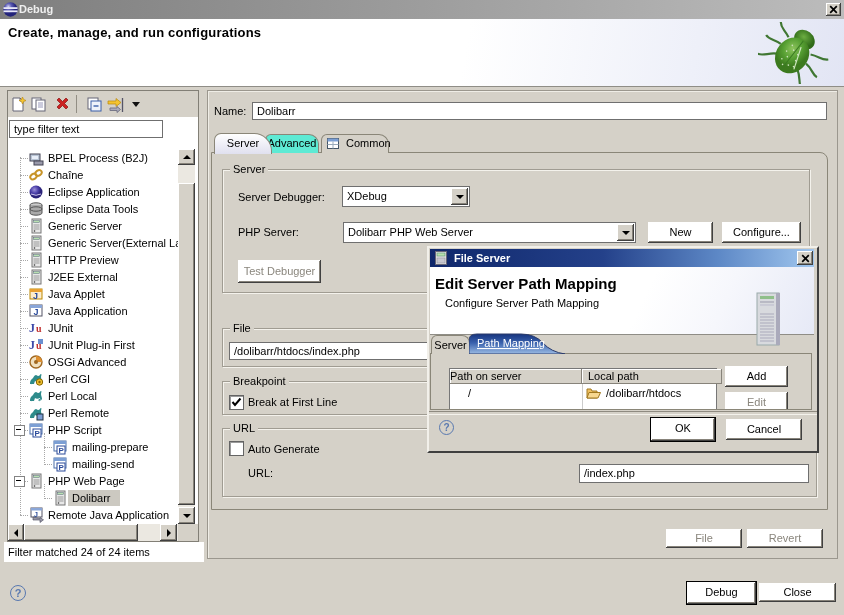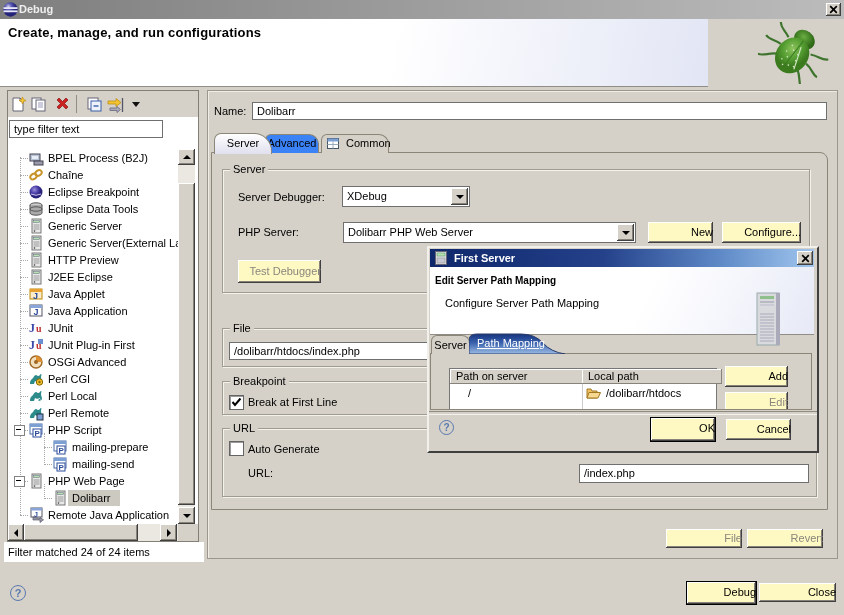--- a/index.html
+++ b/index.html
@@ -1,31 +1,31 @@
 <!DOCTYPE html>
 <html><head><meta charset="utf-8"><style>
 html,body{margin:0;padding:0}
 #win{position:relative;width:844px;height:615px;background:#d5d1c8;font-family:"Liberation Sans",sans-serif;font-size:11px;color:#000;overflow:hidden}
 .ab{position:absolute}
 .nw{white-space:nowrap}
 
 .raised{background:#d5d1c8;box-shadow:inset -1px -1px 0 #404040,inset 1px 1px 0 #fff,inset -2px -2px 0 #87837a}
-.btn{background:#fef9c3;box-shadow:inset -1px -1px 0 #404040,inset 1px 1px 0 #fff,inset -2px -2px 0 #87837a;text-align:right;line-height:19px}
+.btn{background:#ffffff;box-shadow:inset -1px -1px 0 #404040,inset 1px 1px 0 #fff,inset -2px -2px 0 #87837a;text-align:center;line-height:19px}
 .btn.def{border:1px solid #000}
 .dis{color:#8a867d}
 .inp{background:#fff;border:1px solid #6f6f6f;font-family:"Liberation Sans",sans-serif;font-size:11px;line-height:16px;padding:0 0 0 4px}
 .grp{border:1px solid #a09c92;box-shadow:inset 1px 1px 0 #f4f2ec,1px 1px 0 #f4f2ec}
 .grp .gl{position:absolute;top:-7px;left:7px;background:#d5d1c8;padding:0 3px;line-height:13px}
 .cb{width:13px;height:13px;background:#fff;border:1px solid #646464;box-shadow:inset 1px 1px 0 #9a9a9a}
 
 #titlebar{left:0;top:0;width:844px;height:19px;background:linear-gradient(to right,#7e7e7e,#bcbcbc)}
 #titlebar .tt{position:absolute;left:19px;top:3px;font-weight:bold;color:#efefef;font-size:11px}
 .xb{background:#d5d1c8;box-shadow:inset -1px -1px 0 #404040,inset 1px 1px 0 #fff,inset -2px -2px 0 #87837a;display:flex;align-items:center;justify-content:center}
 
-#banner{left:0;top:19px;width:708px;height:67px;background:linear-gradient(100deg,#fff 55%,#eef0f9 82%,#e2e5f4 100%);border-bottom:1px solid #8f8d86}
+#banner{left:0;top:19px;width:844px;height:67px;background:linear-gradient(100deg,#fff 55%,#eef0f9 82%,#e2e5f4 100%);border-bottom:1px solid #8f8d86}
 #banner .h{position:absolute;left:8px;top:6px;font-weight:bold;font-size:13px;letter-spacing:.2px}
 
 #lp{left:7px;top:90px;width:190px;height:450px;background:#fff;border:1px solid #827f76}
 #ltoolbar{left:0;top:0;width:190px;height:26px;background:#d5d1c8}
 #lfilter{left:1px;top:29px;width:148px;height:16px}
 .trow{position:absolute;left:0;width:170px;height:17px}
 .trow .t{position:absolute;left:40px;top:2px;white-space:nowrap}
 .trow .ic{position:absolute;left:20px;top:0}
 .trow::before{content:"";position:absolute;left:12px;top:8px;width:8px;border-top:1px dotted #a8a8a8}
 .trow.ch::before{left:36px}
@@ -196,21 +196,21 @@
             <defs>
               <radialGradient id="sp" cx="38%" cy="32%">
                 <stop offset="0%" stop-color="#9a8fd8"></stop>
                 <stop offset="60%" stop-color="#4a3fa8"></stop>
                 <stop offset="100%" stop-color="#2a2278"></stop>
               </radialGradient>
             </defs>
             <circle cx="8" cy="8" r="6.5" fill="url(#sp)"></circle>
             <path d="M3 10 Q8 12.5 13 10" stroke="#cfc8f0" fill="none"></path>
           </svg>
-          <span class="t">Eclipse Breakpoint</span>
+          <span class="t">Eclipse Application</span>
         </div>
       <div class="trow" style="top:110px">
           <svg class="ic" width="16" height="16">
             <ellipse cx="8" cy="4" rx="6" ry="2.2" fill="#ccc" stroke="#555"></ellipse>
             <path d="M2 4 L2 12 A6 2.2 0 0 0 14 12 L14 4" fill="#aaa" stroke="#555"></path>
             <ellipse cx="8" cy="8" rx="6" ry="2.2" fill="none" stroke="#555"></ellipse>
           </svg>
           <span class="t">Eclipse Data Tools</span>
         </div>
       <div class="trow" style="top:127px">
@@ -228,21 +228,21 @@
       <div class="trow" style="top:161px">
           <svg class="ic" width="16" height="16">
             <use href="#srv"></use>
           </svg>
           <span class="t">HTTP Preview</span>
         </div>
       <div class="trow" style="top:178px">
           <svg class="ic" width="16" height="16">
             <use href="#srv"></use>
           </svg>
-          <span class="t">J2EE Eclipse</span>
+          <span class="t">J2EE External</span>
         </div>
       <div class="trow" style="top:195px">
           <svg class="ic" width="16" height="16">
             <rect x="2" y="3" width="12" height="10" fill="#fceccc" stroke="#b80"></rect>
             <path d="M2 3 h12 v3 h-12 z" fill="#e8a030"></path>
             <text x="5" y="12.5" font-family="Liberation Sans" font-size="9" font-weight="bold" fill="#2a4a9a">J</text>
           </svg>
           <span class="t">Java Applet</span>
         </div>
       <div class="trow" style="top:212px">
@@ -363,21 +363,21 @@
     <div class="ab" style="left:170px;top:433px;width:20px;height:17px;background:#d5d1c8"></div>
   </div>
   <div id="fm" class="ab" style="left:4px;top:542px;width:200px;height:20px;background:#fff">
       <span class="ab nw" style="left:4px;top:4px">Filter matched 24 of 24 items</span>
     </div>
   <div id="rp" class="ab"></div>
   <span class="ab nw" style="left:214px;top:105px">Name:</span>
   <div class="inp ab nw" style="left:252px;top:102px;width:569px;height:16px;line-height:16px">Dolibarr</div>
   <div class="ab" style="left:211px;top:152px;width:615px;height:356px;border:1px solid #8a8678;border-radius:0 8px 0 0;background:#d5d1c8"></div>
   <div class="tab" style="left:214px;top:133px;width:56px;height:20px;background:linear-gradient(#ffffff,#e0e0ef);border-radius:7px 18px 0 0;z-index:2;line-height:19px">Server</div>
-  <div class="tab" style="left:265px;top:134px;width:52px;height:18px;background:#3b82f6;border-radius:6px 10px 0 0">Advanced</div>
+  <div class="tab" style="left:265px;top:134px;width:52px;height:18px;background:#5eead4;border-radius:6px 10px 0 0">Advanced</div>
   <div class="tab" style="left:321px;top:134px;width:66px;height:18px;background:#d5d1c8;border-radius:6px 10px 0 0"><svg class="ab" style="left:5px;top:3px" width="12" height="11">
         <rect x="0.5" y="0.5" width="11" height="10" fill="#fff" stroke="#456"></rect>
         <rect x="0.5" y="0.5" width="11" height="3" fill="#7c9fd4"></rect>
         <line x1="0.5" y1="6.5" x2="11.5" y2="6.5" stroke="#9ab"></line>
         <line x1="6" y1="3.5" x2="6" y2="10.5" stroke="#9ab"></line>
       </svg><span style="margin-left:24px">Common</span></div>
   <div class="grp ab" style="left:222px;top:169px;width:586px;height:122px">
       <span class="gl">Server</span>
     </div>
   <span class="ab nw" style="left:238px;top:191px">Server Debugger:</span>
@@ -422,29 +422,29 @@
   <div class="ab" style="left:10px;top:585px;width:14px;height:14px;border:1.5px solid #5878b0;border-radius:50%;color:#5878b0;font-weight:bold;text-align:center;line-height:14px;font-size:11px">?</div>
   <div class="btn ab def" style="left:686px;top:581px;width:69px;height:22px;line-height:20px">Debug</div>
   <div class="btn ab" style="left:759px;top:583px;width:77px;height:19px">Close</div>
   <div id="dlg" class="ab">
     <div id="dlgtitle">
       <svg class="ab" style="left:5px;top:2px" width="12" height="14">
           <rect x="0.5" y="0.5" width="11" height="13" fill="#dfdfdf" stroke="#667"></rect>
           <rect x="2" y="2" width="8" height="3" fill="#b8e0b0" stroke="#486" stroke-width="0.5"></rect>
           <rect x="2" y="7" width="8" height="5" fill="#c8c8d0" stroke="#889" stroke-width="0.5"></rect>
         </svg>
-      <span class="ab nw" style="left:24px;top:3px;font-weight:bold;color:#fff">First Server</span>
+      <span class="ab nw" style="left:24px;top:3px;font-weight:bold;color:#fff">File Server</span>
       <div class="xb ab" style="left:367px;top:2px;width:16px;height:14px">
           <svg width="9" height="9" viewBox="0 0 9 9">
             <path d="M1.2 1.2 L7.8 7.8 M7.8 1.2 L1.2 7.8" stroke="#000" stroke-width="1.7"></path>
           </svg>
         </div>
     </div>
     <div id="dlgbanner">
-      <span class="ab nw" style="left:5px;top:8px;font-weight:bold;font-size:10px">Edit Server Path Mapping</span>
+      <span class="ab nw" style="left:5px;top:8px;font-weight:bold;font-size:15px">Edit Server Path Mapping</span>
       <span class="ab nw" style="left:15px;top:30px">Configure Server Path Mapping</span>
       <svg class="ab" style="left:324px;top:25px" width="32" height="56" viewBox="0 0 32 56">
         <rect x="3" y="1" width="22" height="52" fill="#d8dade" stroke="#9aa"></rect>
         <rect x="22" y="1" width="4" height="52" fill="#aab"></rect>
         <rect x="6" y="4" width="14" height="3" fill="#8fbf8a"></rect>
         <line x1="6" y1="10" x2="20" y2="10" stroke="#99a"></line>
           <line x1="6" y1="13" x2="20" y2="13" stroke="#bbc"></line>
         <g stroke="#aab">
             <line x1="6" y1="22" x2="20" y2="22"></line>
             <line x1="6" y1="25" x2="20" y2="25"></line>
@@ -466,31 +466,31 @@
             <stop offset="0%" stop-color="#16347e"></stop>
             <stop offset="45%" stop-color="#3a62ae"></stop>
             <stop offset="100%" stop-color="#9cbce4"></stop>
           </linearGradient>
         </defs>
       <path d="M0 21 L0 7 Q0 1 8 1 L52 1 Q66 1 74 10 Q82 19 96 21 Z" fill="url(#ptab)" stroke="#2a3a6a" stroke-width="1"></path>
       <text x="8" y="14" font-family="Liberation Sans" font-size="11" fill="#fff" text-decoration="underline">Path Mapping</text>
     </svg>
     <div class="ab" style="left:1px;top:105px;width:382px;height:57px;border:1px solid #8a8678;background:#d5d1c8;box-sizing:border-box;overflow:hidden">
       <div class="ab" style="left:18px;top:14px;width:268px;height:43px;border:1px solid #777;background:#fff;box-sizing:border-box">
-        <div class="ab" style="left:0;top:0;width:132px;height:15px;background:#d5d1c8;box-shadow:inset -1px -1px 0 #87837a,inset 1px 1px 0 #fff;padding-left:6px;line-height:15px">Path on server</div>
+        <div class="ab" style="left:0;top:0;width:132px;height:15px;background:#d5d1c8;box-shadow:inset -1px -1px 0 #87837a,inset 1px 1px 0 #fff;padding-left:0;line-height:15px">Path on server</div>
         <div class="ab" style="left:132px;top:0;width:134px;height:15px;background:#d5d1c8;box-shadow:inset -1px -1px 0 #87837a,inset 1px 1px 0 #fff;padding-left:6px;line-height:15px">Local path</div>
         <span class="ab" style="left:18px;top:18px">/</span>
         <svg class="ab" style="left:136px;top:17px" width="16" height="13" viewBox="0 0 16 13">
             <path d="M1 3 L1 12 L11 12 L11 5 L6 5 L5 3 Z" fill="#f0c060" stroke="#a07820"></path>
             <path d="M3 6.5 L14.5 6.5 L12 12 L1 12 Z" fill="#f8d890" stroke="#a07820"></path>
           </svg>
         <span class="ab nw" style="left:156px;top:18px">/dolibarr/htdocs</span>
         <div class="ab" style="left:132px;top:15px;width:1px;height:28px;background:#ccc"></div>
       </div>
       <div class="btn ab" style="left:294px;top:12px;width:63px;height:21px;line-height:21px">Add</div>
       <div class="btn ab dis" style="left:294px;top:38px;width:63px;height:21px;line-height:21px">Edit</div>
     </div>
     <div class="ab" style="left:0;top:163px;width:388px;height:2px;border-top:1px solid #8e8a80;border-bottom:1px solid #f4f2ec"></div>
     <div class="ab" style="left:10px;top:172px;width:13px;height:13px;border:1.5px solid #5878b0;border-radius:50%;color:#5878b0;font-weight:bold;text-align:center;line-height:13px;font-size:10px">?</div>
     <div class="btn ab def" style="left:221px;top:169px;width:64px;height:23px;line-height:21px">OK</div>
-    <div class="btn ab" style="left:297px;top:171px;width:65px;height:21px;line-height:21px">Cancel</div>
+    <div class="btn ab" style="left:297px;top:171px;width:76px;height:21px;line-height:21px">Cancel</div>
   </div>
 </div>
 
 </body></html>

